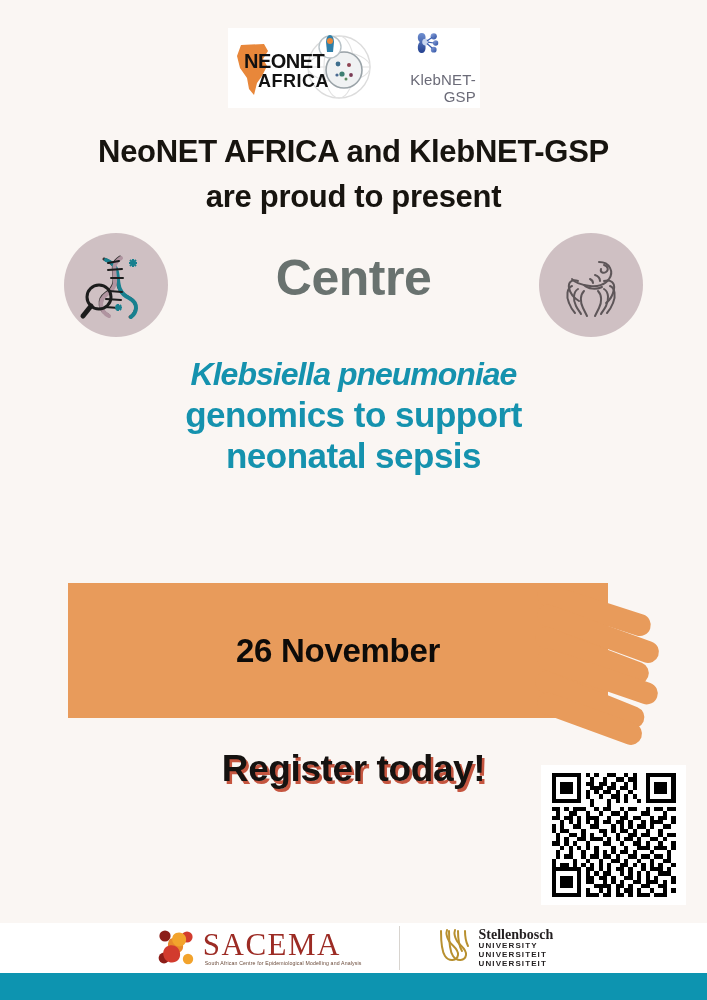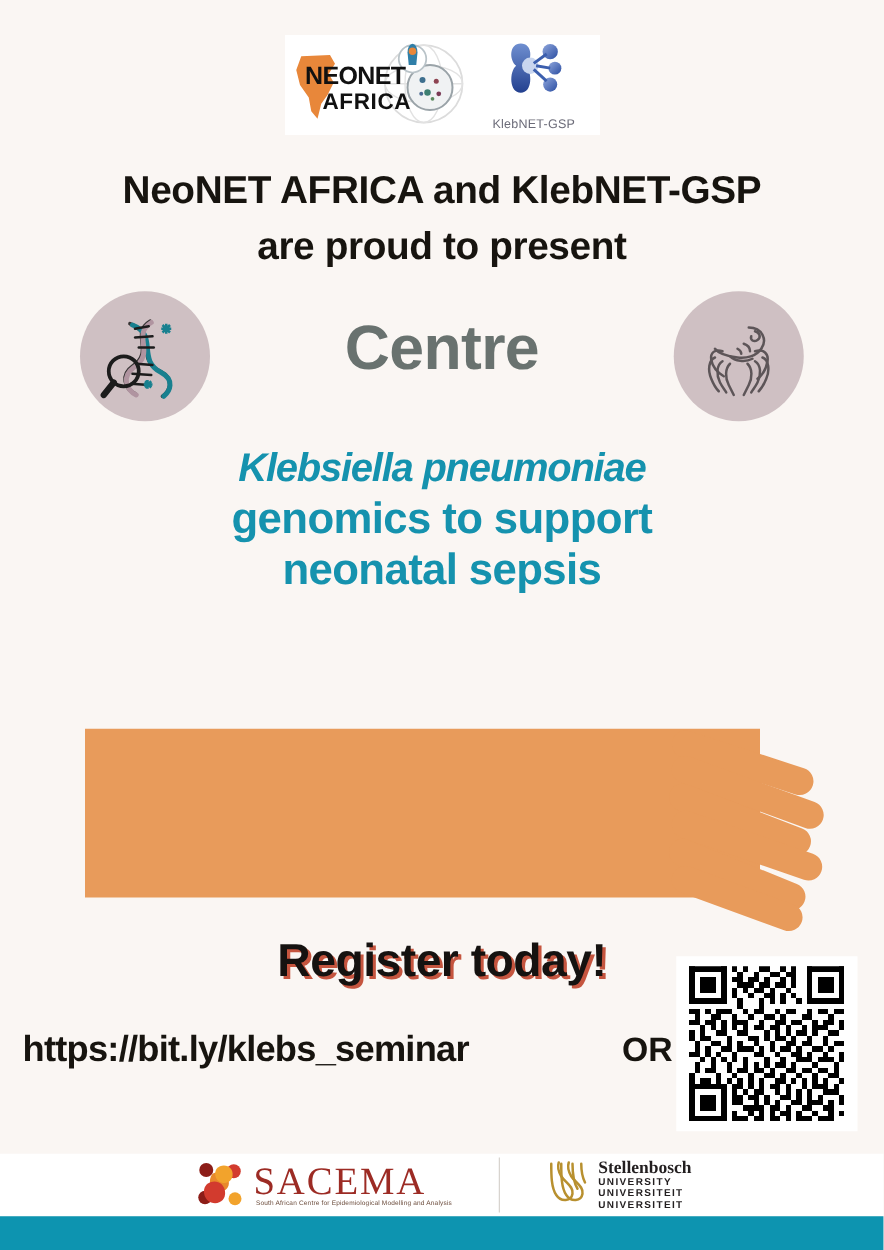--- a/index.html
+++ b/index.html
@@ -80,21 +80,21 @@
   .klebnet-logo {
     position: relative;
     width: 98px;
     height: 74px;
     display: flex;
     flex-direction: column;
     align-items: center;
     justify-content: center;
   }
   .klebnet-label {
-    font-size: 10px;
+    font-size: 15px;
     color: #6b6b78;
     letter-spacing: 0.2px;
     margin-top: 16px;
     text-align: right;
   }
 
   
   .headline {
     position: absolute;
     left: 0;
@@ -437,29 +437,26 @@
 
   <div class="date-banner-wrap">
     <div class="date-banner-bg"></div>
     <div class="date-stroke" style="left:470px; top:-2px;  width:118px; height:22px; transform:rotate(18deg);"></div>
     <div class="date-stroke" style="left:470px; top:18px;  width:128px; height:22px; transform:rotate(20deg);"></div>
     <div class="date-stroke" style="left:468px; top:40px;  width:120px; height:22px; transform:rotate(21deg);"></div>
     <div class="date-stroke" style="left:470px; top:62px;  width:126px; height:22px; transform:rotate(19deg);"></div>
     <div class="date-stroke" style="left:468px; top:84px;  width:116px; height:22px; transform:rotate(22deg);"></div>
     <div class="date-stroke" style="left:470px; top:106px; width:110px; height:22px; transform:rotate(20deg);"></div>
     <div class="date-text">
+      <div>26 November</div>
     </div>
   </div>
 
   <div class="register">Register today!</div>
 
-  <div class="url-row">
-    <span class="url-text">https://bit.ly/klebs_seminar</span>
-    <span class="or-text">OR</span>
-  </div>
 
   <div class="qr-box">
     <svg viewBox="0 0 29 29" shape-rendering="crispEdges">
       <rect width="29" height="29" fill="#ffffff"></rect>
       <g fill="#000000">
         <rect x="0" y="0" width="7" height="1"></rect>
           <rect x="0" y="6" width="7" height="1"></rect>
         <rect x="0" y="0" width="1" height="7"></rect>
           <rect x="6" y="0" width="1" height="7"></rect>
         <rect x="2" y="2" width="3" height="3"></rect>

